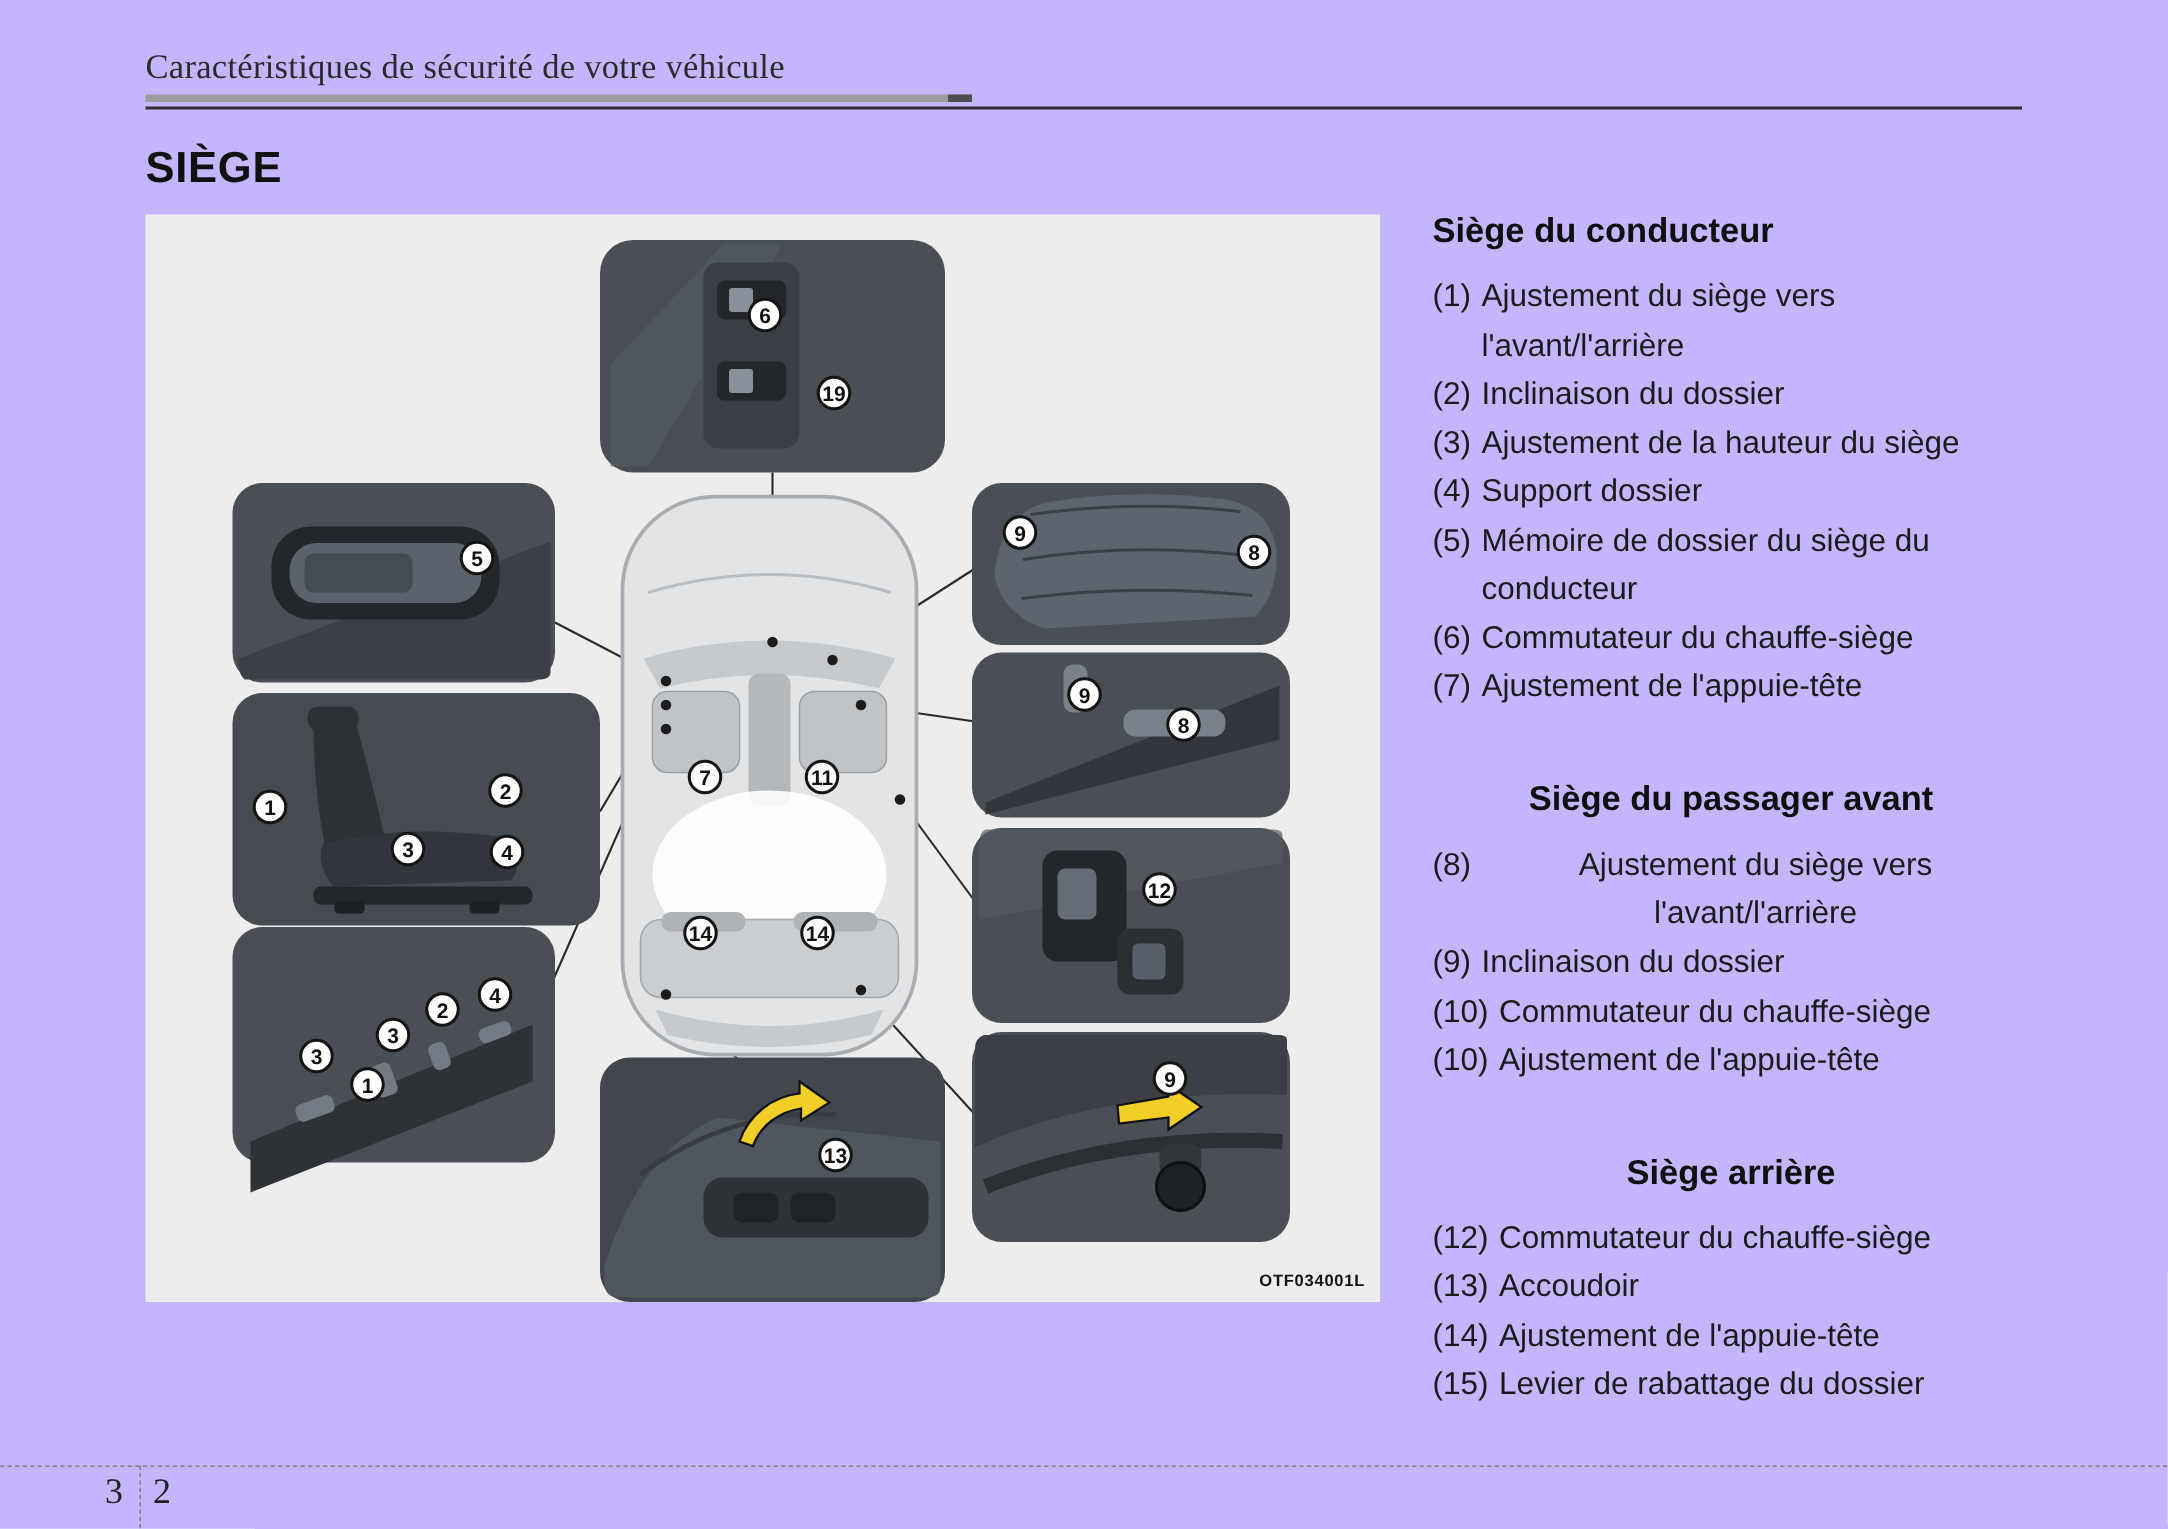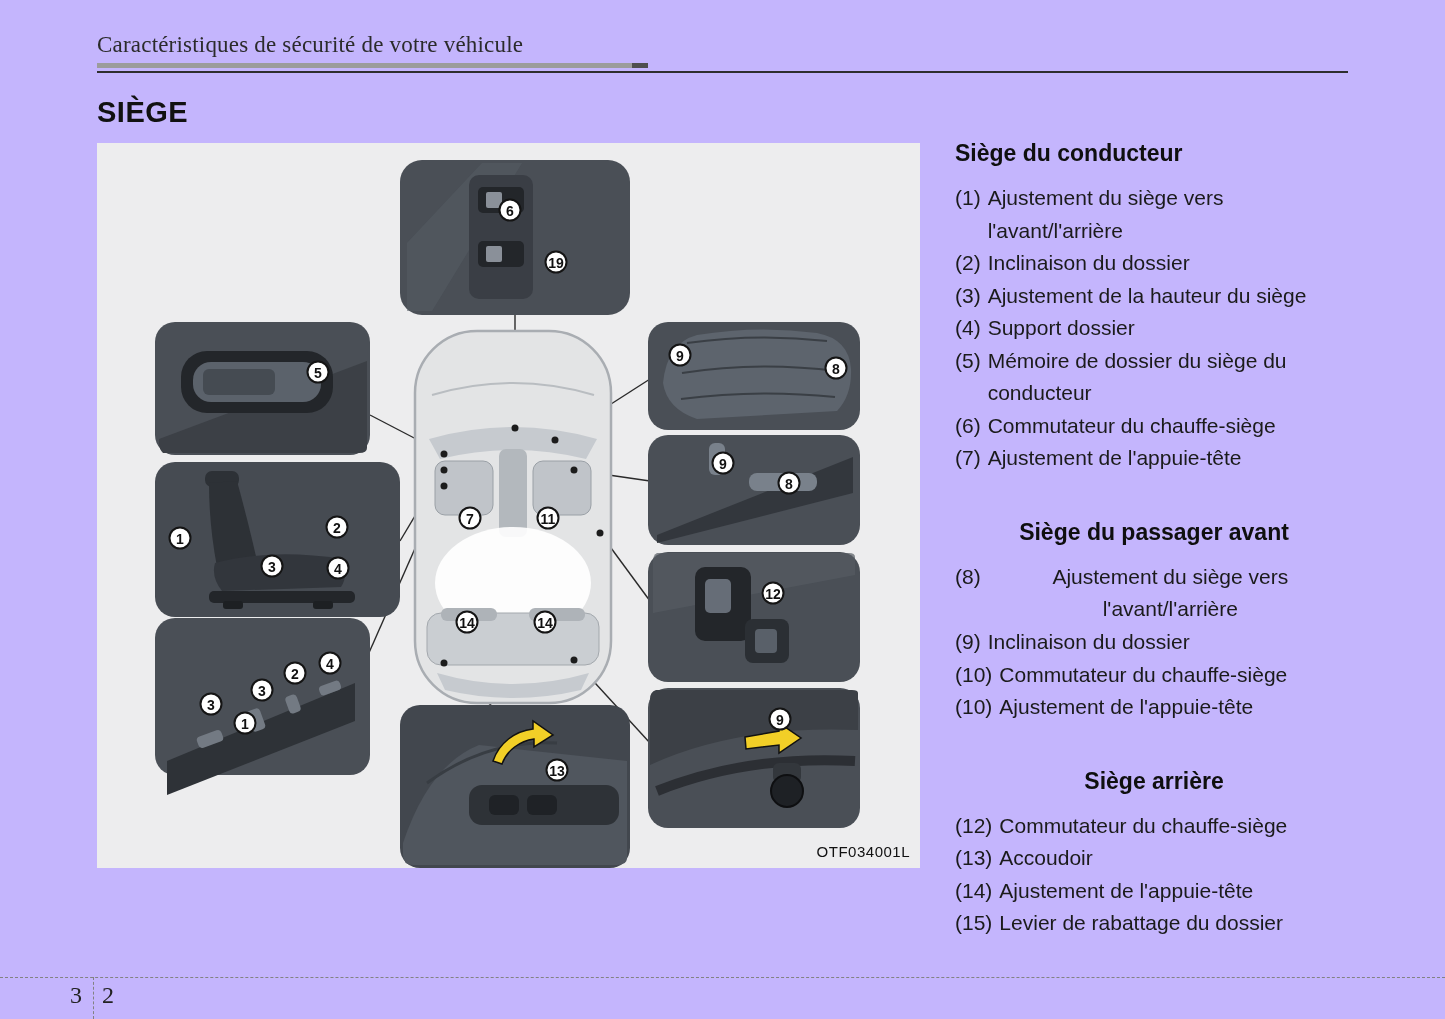--- a/index.html
+++ b/index.html
@@ -13,21 +13,21 @@
   .rule-thick::after { content:""; position:absolute; right:0; top:0; width:16px; height:5px; background:#4f4f4f; }
   .rule-thin { position:absolute; left:97px; top:71px; width:1251px; height:2px; background:#2e2e2e; }
   .section-title { position:absolute; left:97px; top:96px; font-size:29px; font-weight:bold; letter-spacing:0.5px; color:#111; }
 
   
   .diagram { position:absolute; left:97px; top:143px; width:823px; height:725px; background:#ededee; }
   .diagram svg { position:absolute; left:0; top:0; width:100%; height:100%; }
   .callout { position:absolute; width:23px; height:23px; border-radius:50%; background:#fff; border:2px solid #141414;
              color:#111; font-size:14px; font-weight:bold; display:flex; align-items:center; justify-content:center;
              transform:translate(-50%,-50%); line-height:1; z-index:5; }
-  .diagram-code { position:absolute; right:10px; bottom:8px; font-size:15px; color:#111; letter-spacing:0.5px; }
+  .diagram-code { position:absolute; right:10px; bottom:8px; font-size:11px; color:#111; letter-spacing:0.5px;font-weight:bold; }
 
   
   .lists { position:absolute; left:955px; top:140px; width:398px; }
   .list-section h3 { font-size:23px; font-weight:bold; margin:0 0 15px 0; color:#0f0f0f; }
   .list-section + .list-section { margin-top:44px;text-align:center; }
   .item { display:flex; align-items:flex-start; font-size:21px; line-height:1.55; color:#1b1b1b; }
   .item .num { flex:0 0 auto; margin-right:7px; white-space:nowrap; }
 
   
   .footer-dash { position:absolute; left:0; top:977px; width:1445px; border-top:1.5px dashed #828282; }

